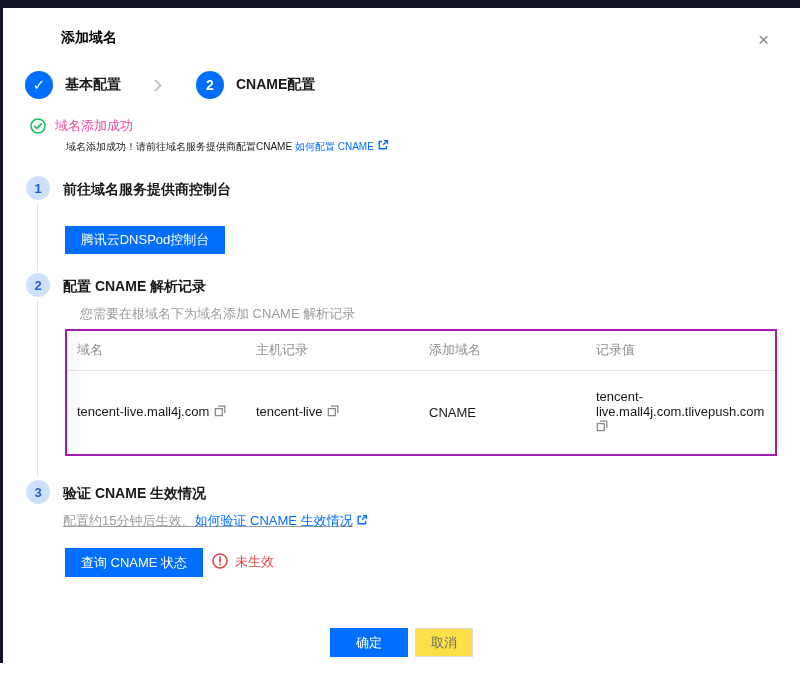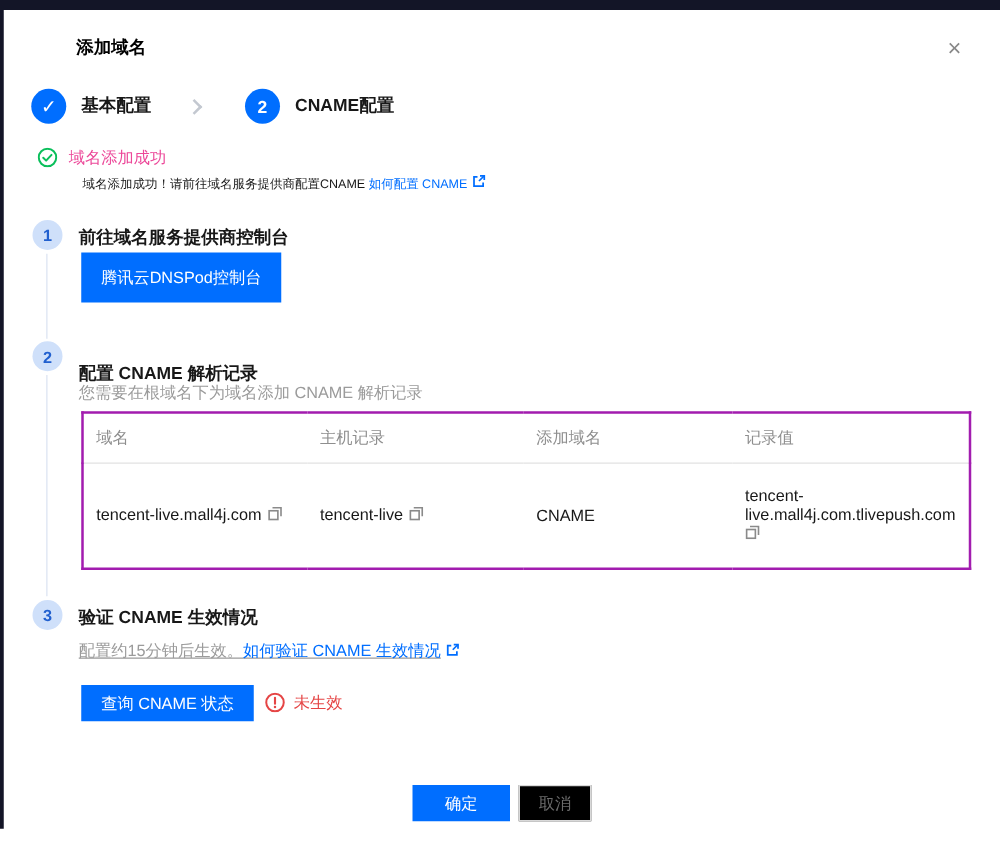--- a/index.html
+++ b/index.html
@@ -36,34 +36,34 @@
 
   
   .sec-circle { width:24px; height:24px; border-radius:50%; background:#cfe0fa; color:#2160cf;
     display:flex; align-items:center; justify-content:center; font-size:13px; font-weight:bold; }
   .sec-title { font-size:14px; font-weight:bold; color:#181818; }
   .sec-hint { font-size:13px; color:#9b9b9b; }
   .connector { width:1px; background:#dbe3f2; left:37px; }
 
   .btn-primary { background:#006eff; color:#fff; border:none; font-size:13px;
     font-family:inherit; cursor:pointer; display:flex; align-items:center; justify-content:center; }
-  .btn-weak { background:#000000; color:#6b6b6b; border:1px solid #d9d9d9; font-size:13px;
+  .btn-weak { background:#fde047; color:#6b6b6b; border:1px solid #d9d9d9; font-size:13px;
     font-family:inherit; cursor:pointer; display:flex; align-items:center; justify-content:center; }
 
   
   .cname-table { left:65px; top:329px; width:710px; border:2px solid #a21caf; background:#fff;
     border-collapse:collapse; table-layout:fixed; }
   .cname-table th { height:40px; text-align:left; font-size:13px; font-weight:normal; color:#8e8e8e;
     border-bottom:1px solid #e2e2e2; padding:0 8px 0 10px; }
   .cname-table td { height:85px; font-size:13px; color:#181818; vertical-align:middle;
     padding:10px 8px 10px 10px; overflow-wrap:break-word; }
   .copy-icon { display:inline-block; vertical-align:-1px; margin-left:5px; cursor:pointer; }
 
   
-  .warn-wrap { left:212px; top:553px; display:flex; align-items:center; }
+  .warn-wrap { left:212px; top:553px; display:flex; }
   .warn-text { margin-left:7px; font-size:13px; color:#e54545; }
 
   svg { display:block; }
 </style>
 </head>
 <body>
 
 <div class="abs top-bar"></div>
 <div class="abs left-bar"></div>
 
@@ -96,27 +96,27 @@
     <svg width="12" height="12" viewBox="0 0 12 12" style="display:inline-block">
       <path d="M5 2.5H2.2v7.3h7.3V7" fill="none" stroke="#006eff" stroke-width="1.4"></path>
       <path d="M7 1.6h3.4V5" fill="none" stroke="#006eff" stroke-width="1.4"></path>
       <path d="M10.2 1.8L6.2 5.8" fill="none" stroke="#006eff" stroke-width="1.4"></path>
     </svg>
   </span>
 </div>
 
 <div class="abs sec-circle" style="left:26px;top:176px;">1</div>
 <div class="abs sec-title" style="left:63px;top:181px;">前往域名服务提供商控制台</div>
-<button class="abs btn-primary" style="left:65px;top:202px;width:160px;height:40px;">腾讯云DNSPod控制台</button>
+<button class="abs btn-primary" style="left:65px;top:226px;width:160px;height:28px;">腾讯云DNSPod控制台</button>
 
 <div class="abs connector" style="top:203px;height:68px;"></div>
 
 <div class="abs sec-circle" style="left:26px;top:273px;">2</div>
-<div class="abs sec-title" style="left:63px;top:278px;margin-top:12px;">配置 CNAME 解析记录</div>
-<div class="abs sec-hint" style="left:63px;top:305px;">您需要在根域名下为域名添加 CNAME 解析记录</div>
+<div class="abs sec-title" style="left:63px;top:278px;">配置 CNAME 解析记录</div>
+<div class="abs sec-hint" style="left:80px;top:305px;">您需要在根域名下为域名添加 CNAME 解析记录</div>
 
 <table class="abs cname-table">
   <colgroup>
       <col style="width:180px">
       <col style="width:173px">
       <col style="width:167px">
       <col style="width:190px">
     </colgroup>
   <thead>
     <tr>

